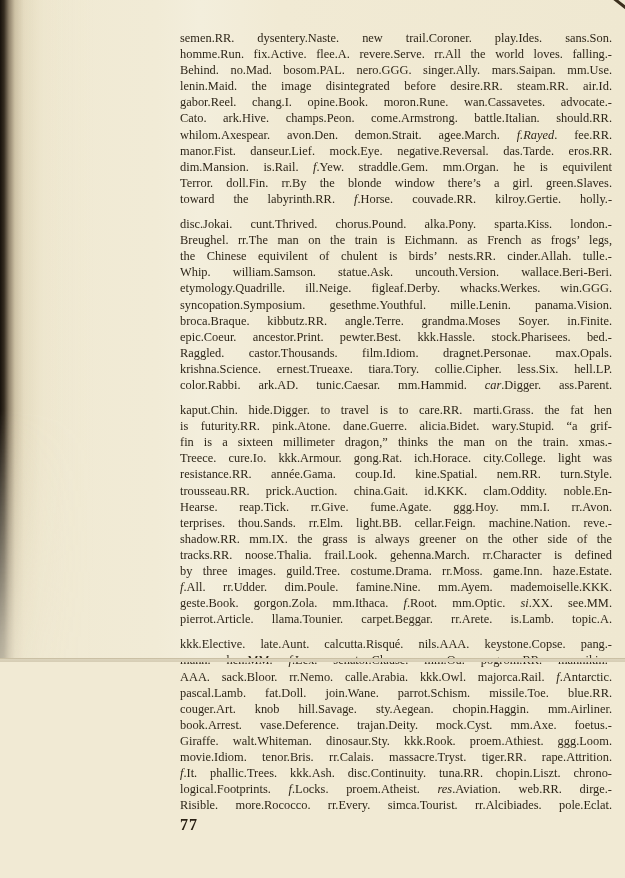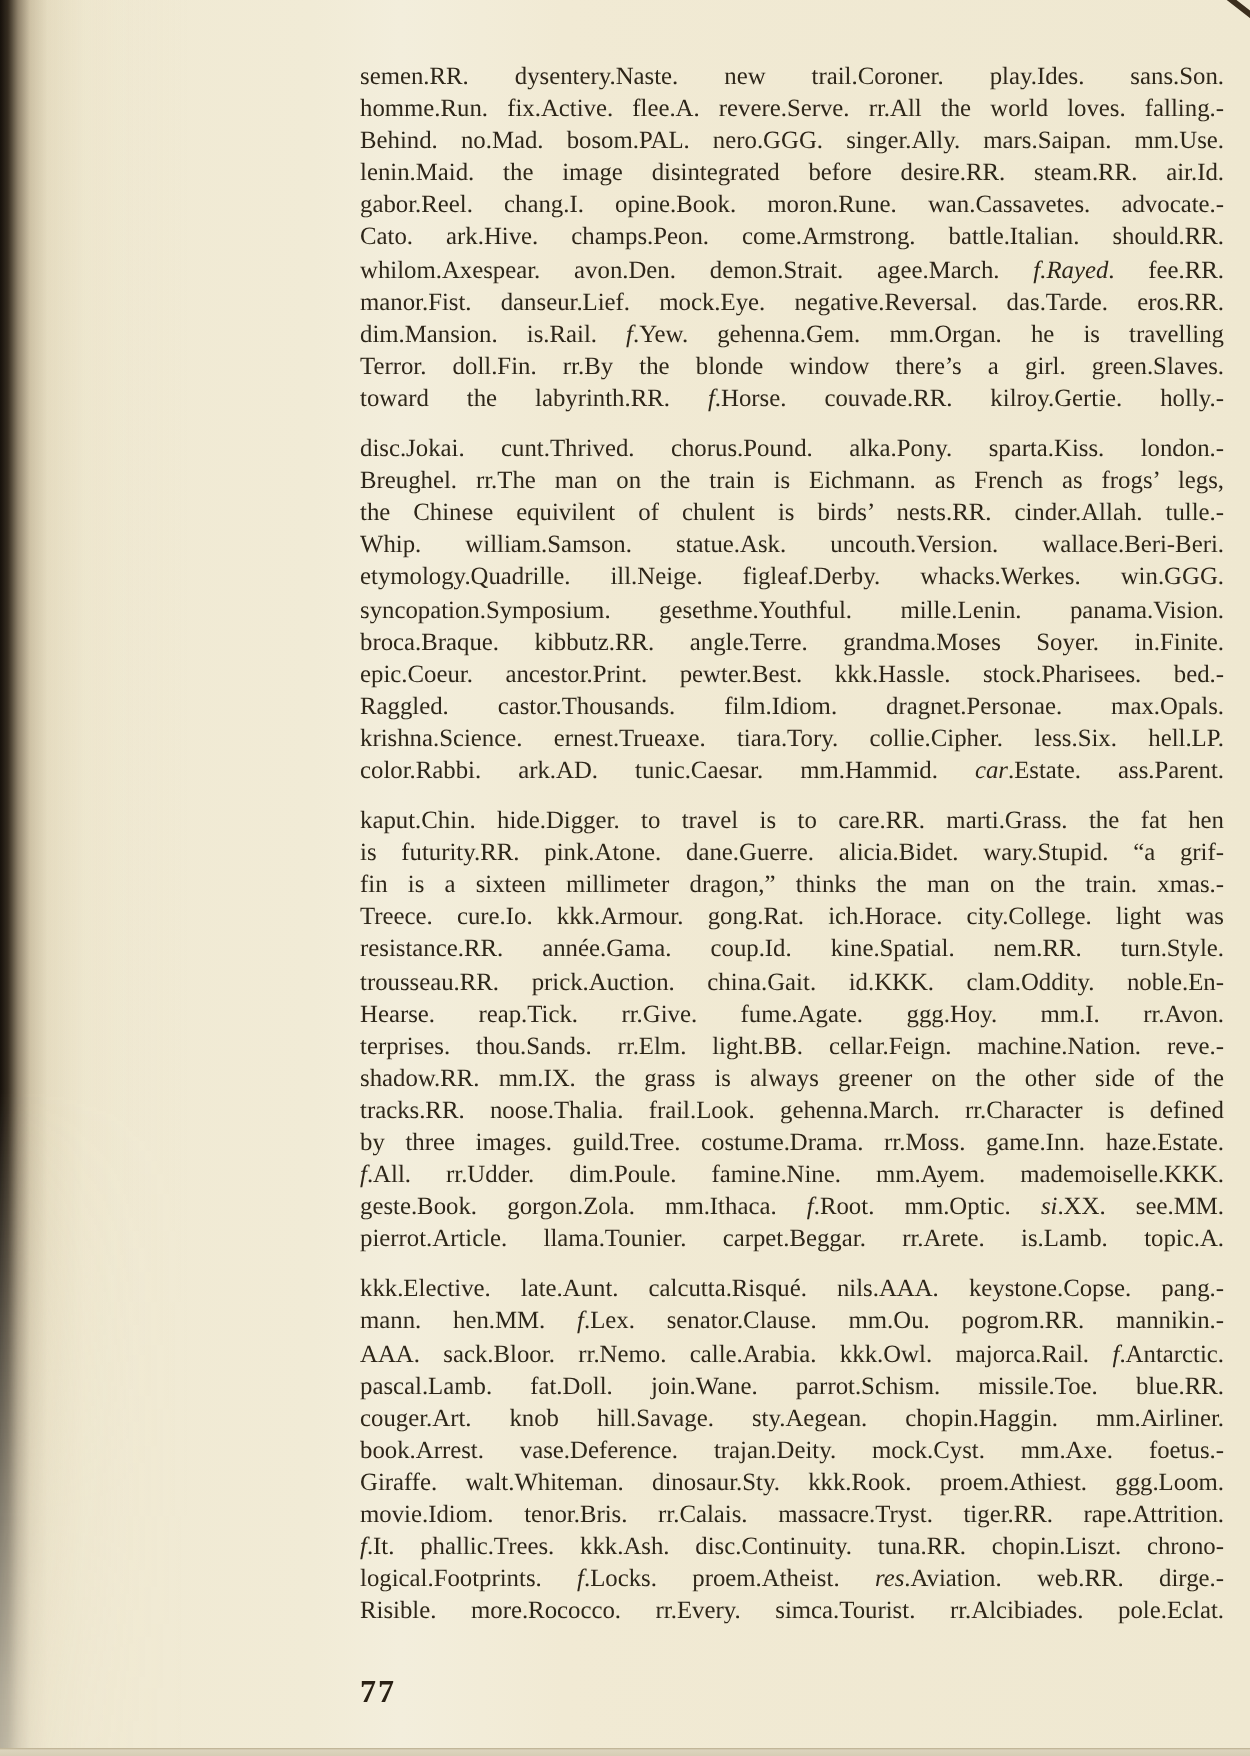--- a/index.html
+++ b/index.html
@@ -2,21 +2,21 @@
 <html><head>
 <meta charset="utf-8">
 <style>
   html,body{margin:0;padding:0;}
   body{
     width:625px;height:878px;overflow:hidden;
     font-family:"Liberation Serif", serif;
     background:#f1ead4;
   }
   .scan{
-    position:relative;width:625px;height:878px;
+    position:relative;width:625px;height:662px;
     background:linear-gradient(90deg,
       #f0e9d2 0%, #f1ebd6 25%, #f3eedc 32%, #f1ead4 45%, #efe8d1 100%);
   }
   
   .gutter{
     position:absolute;left:0;top:0;bottom:0;width:95px;
     background:linear-gradient(90deg,
       rgba(14,9,4,0.97) 0px, rgba(33,24,13,0.9) 4px,
       rgba(85,68,45,0.62) 9px, rgba(150,130,92,0.38) 15px,
       rgba(190,172,128,0.22) 24px, rgba(215,202,160,0.10) 42px,
@@ -43,21 +43,21 @@
   .paragraph{margin:0 0 9px 0;}
   .paragraph:last-child{margin-bottom:0;}
   .line{
     text-align:justify;
     -moz-text-align-last:justify;
     text-align-last:justify;
     word-spacing:1px;
   }
   .line i{}
   .pagenum{
-    position:absolute;left:180px;top:838px;
+    position:absolute;left:180px;top:816px;
     font-size:16px;font-weight:bold;color:#2a2115;
     letter-spacing:1px;
     text-align:center;
   }
 </style>
 </head>
 <body>
 
 <div class="scan">
   <div class="gutter"></div>
@@ -65,36 +65,36 @@
   <div class="text-block">
       <div class="paragraph">
         <div class="line"><span>semen.RR. dysentery.Naste. new trail.Coroner. play.Ides. sans.Son.</span></div>
         <div class="line"><span>homme.Run. fix.Active. flee.A. revere.Serve. rr.All the world loves. falling.-</span></div>
         <div class="line"><span>Behind. no.Mad. bosom.PAL. nero.GGG. singer.Ally. mars.Saipan. mm.Use.</span></div>
         <div class="line"><span>lenin.Maid. the image disintegrated before desire.RR. steam.RR. air.Id.</span></div>
         <div class="line"><span>gabor.Reel. chang.I. opine.Book. moron.Rune. wan.Cassavetes. advocate.-</span></div>
         <div class="line"><span>Cato. ark.Hive. champs.Peon. come.Armstrong. battle.Italian. should.RR.</span></div>
         <div class="line"><span>whilom.Axespear. avon.Den. demon.Strait. agee.March. </span><i>f.Rayed</i><span>. fee.RR.</span></div>
         <div class="line"><span>manor.Fist. danseur.Lief. mock.Eye. negative.Reversal. das.Tarde. eros.RR.</span></div>
-        <div class="line"><span>dim.Mansion. is.Rail. </span><i>f</i><span>.Yew. gehenna.Gem. mm.Organ. he is travelling</span></div>
+        <div class="line"><span>dim.Mansion. is.Rail. </span><i>f</i><span>.Yew. straddle.Gem. mm.Organ. he is equivilent</span></div>
         <div class="line"><span>Terror. doll.Fin. rr.By the blonde window there’s a girl. green.Slaves.</span></div>
         <div class="line"><span>toward the labyrinth.RR. </span><i>f</i><span>.Horse. couvade.RR. kilroy.Gertie. holly.-</span></div>
       </div>
       <div class="paragraph">
         <div class="line"><span>disc.Jokai. cunt.Thrived. chorus.Pound. alka.Pony. sparta.Kiss. london.-</span></div>
         <div class="line"><span>Breughel. rr.The man on the train is Eichmann. as French as frogs’ legs,</span></div>
         <div class="line"><span>the Chinese equivilent of chulent is birds’ nests.RR. cinder.Allah. tulle.-</span></div>
         <div class="line"><span>Whip. william.Samson. statue.Ask. uncouth.Version. wallace.Beri-Beri.</span></div>
         <div class="line"><span>etymology.Quadrille. ill.Neige. figleaf.Derby. whacks.Werkes. win.GGG.</span></div>
         <div class="line"><span>syncopation.Symposium. gesethme.Youthful. mille.Lenin. panama.Vision.</span></div>
         <div class="line"><span>broca.Braque. kibbutz.RR. angle.Terre. grandma.Moses Soyer. in.Finite.</span></div>
         <div class="line"><span>epic.Coeur. ancestor.Print. pewter.Best. kkk.Hassle. stock.Pharisees. bed.-</span></div>
         <div class="line"><span>Raggled. castor.Thousands. film.Idiom. dragnet.Personae. max.Opals.</span></div>
         <div class="line"><span>krishna.Science. ernest.Trueaxe. tiara.Tory. collie.Cipher. less.Six. hell.LP.</span></div>
-        <div class="line"><span>color.Rabbi. ark.AD. tunic.Caesar. mm.Hammid. </span><i>car</i><span>.Estate. ass.Parent.</span></div>
+        <div class="line"><span>color.Rabbi. ark.AD. tunic.Caesar. mm.Hammid. </span><i>car</i><span>.Digger. ass.Parent.</span></div>
       </div>
       <div class="paragraph">
         <div class="line"><span>kaput.Chin. hide.Digger. to travel is to care.RR. marti.Grass. the fat hen</span></div>
         <div class="line"><span>is futurity.RR. pink.Atone. dane.Guerre. alicia.Bidet. wary.Stupid. “a grif-</span></div>
         <div class="line"><span>fin is a sixteen millimeter dragon,” thinks the man on the train. xmas.-</span></div>
         <div class="line"><span>Treece. cure.Io. kkk.Armour. gong.Rat. ich.Horace. city.College. light was</span></div>
         <div class="line"><span>resistance.RR. année.Gama. coup.Id. kine.Spatial. nem.RR. turn.Style.</span></div>
         <div class="line"><span>trousseau.RR. prick.Auction. china.Gait. id.KKK. clam.Oddity. noble.En-</span></div>
         <div class="line"><span>Hearse. reap.Tick. rr.Give. fume.Agate. ggg.Hoy. mm.I. rr.Avon.</span></div>
         <div class="line"><span>terprises. thou.Sands. rr.Elm. light.BB. cellar.Feign. machine.Nation. reve.-</span></div>

